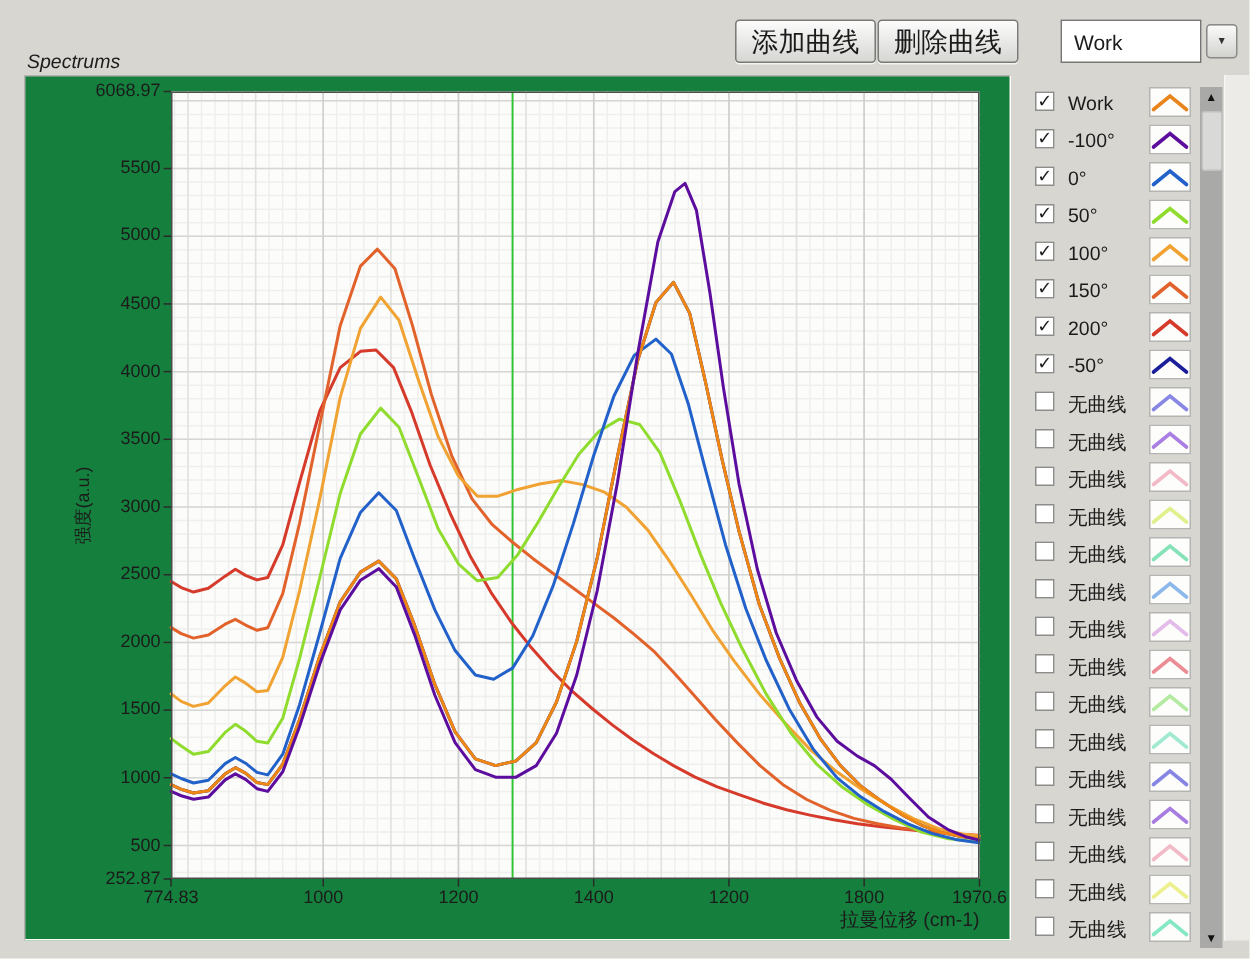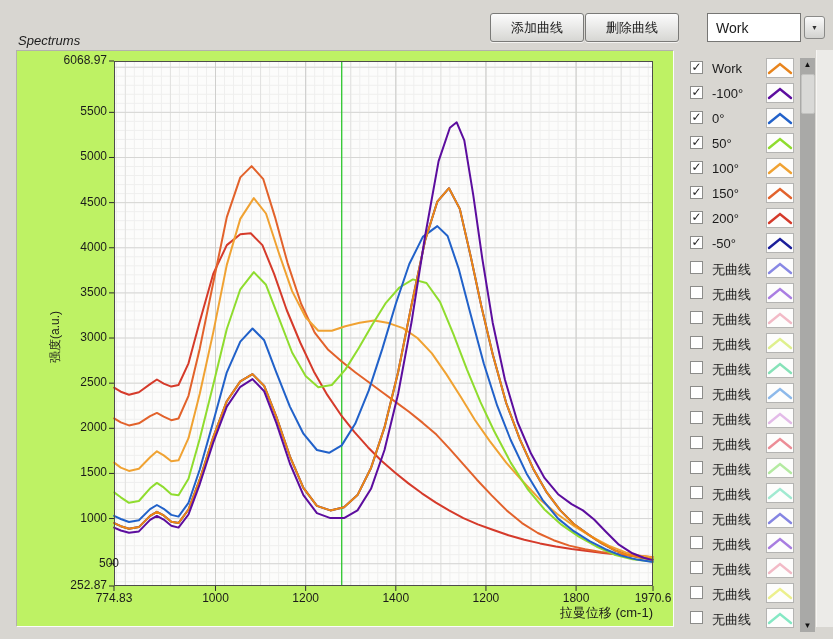--- a/index.html
+++ b/index.html
@@ -7,40 +7,40 @@
     position:relative;width:833px;height:639px;overflow:hidden;
     background:#d8d6d1;color:#1b1b1b;
     font-family:"Liberation Sans","DejaVu Sans",sans-serif;
   }
   .title-label{position:absolute;left:18px;top:33px;font-size:13px;font-style:italic;}
   .btn{
     position:absolute;top:13px;width:94px;height:29px;box-sizing:border-box;
     background:linear-gradient(#fcfcfc,#d6d6d3);
     border:1px solid #7a7a78;border-radius:3px;
     display:flex;align-items:center;justify-content:center;
-    font-size:13px;box-shadow:0 1px 0 #f4f3f1;
+    font-size:18px;box-shadow:0 1px 0 #f4f3f1;
     cursor:default;
   }
   .btn-add{left:490px;}
   .btn-del{left:585px;text-align:center;}
   .combo-field{
     position:absolute;left:707px;top:13px;width:94px;height:29px;box-sizing:border-box;
     background:#ffffff;border:1px solid #767674;
     font-size:14px;display:flex;align-items:center;padding-left:8px;
   }
   .combo-arrow{
     position:absolute;left:804px;top:16px;width:21px;height:23px;box-sizing:border-box;
     background:linear-gradient(#fbfbfb,#d2d2cf);
     border:1px solid #8a8a88;border-radius:3px;
     display:flex;align-items:center;justify-content:center;
     font-size:7px;color:#333;
   }
   .chart-panel{
     position:absolute;left:16px;top:50px;width:658px;height:577px;box-sizing:border-box;
-    background:#bef264;
+    background:#15803d;
     border-top:1px solid #b3b1ad;border-left:1px solid #b3b1ad;
     border-bottom:1px solid #fcfcfb;border-right:1px solid #fcfcfb;
   }
   #plot-svg{position:absolute;left:97px;top:10px;overflow:visible;}
   .tick-label{position:absolute;font-size:12px;color:#1b1b1b;white-space:nowrap;}
   .y-tick{left:0;width:90px;text-align:right;}
   .x-tick{width:64px;text-align:center;top:540px;}
   .x-axis-title{
     position:absolute;left:97px;top:553px;width:539px;text-align:right;
     font-size:13px;
@@ -277,21 +277,21 @@
         <div class="tick-label y-tick" style="top: 53.359px;">5500</div>
         <div class="tick-label y-tick" style="top: 98.4924px;">5000</div>
         <div class="tick-label y-tick" style="top: 143.626px;">4500</div>
         <div class="tick-label y-tick" style="top: 188.759px;">4000</div>
         <div class="tick-label y-tick" style="top: 233.892px;">3500</div>
         <div class="tick-label y-tick" style="top: 279.026px;">3000</div>
         <div class="tick-label y-tick" style="top: 324.159px;">2500</div>
         <div class="tick-label y-tick" style="top: 369.292px;">2000</div>
         <div class="tick-label y-tick" style="top: 414.426px; text-align: right;">1500</div>
         <div class="tick-label y-tick" style="top: 459.559px;">1000</div>
-        <div class="tick-label y-tick" style="top: 504.692px; margin-left: 12px;">500</div>
+        <div class="tick-label y-tick" style="top: 504.692px;">500</div>
         <div class="tick-label y-tick" style="top: 527px;">252.87</div>
       </div>
     <div id="x-ticks">
         <div class="tick-label x-tick" style="left: 65px;">774.83</div>
         <div class="tick-label x-tick" style="left: 166.497px;">1000</div>
         <div class="tick-label x-tick" style="left: 256.648px;">1200</div>
         <div class="tick-label x-tick" style="left: 346.799px;">1400</div>
         <div class="tick-label x-tick" style="left: 436.95px;">1200</div>
         <div class="tick-label x-tick" style="left: 527.101px;">1800</div>
         <div class="tick-label x-tick" style="left: 604px;">1970.6</div>

